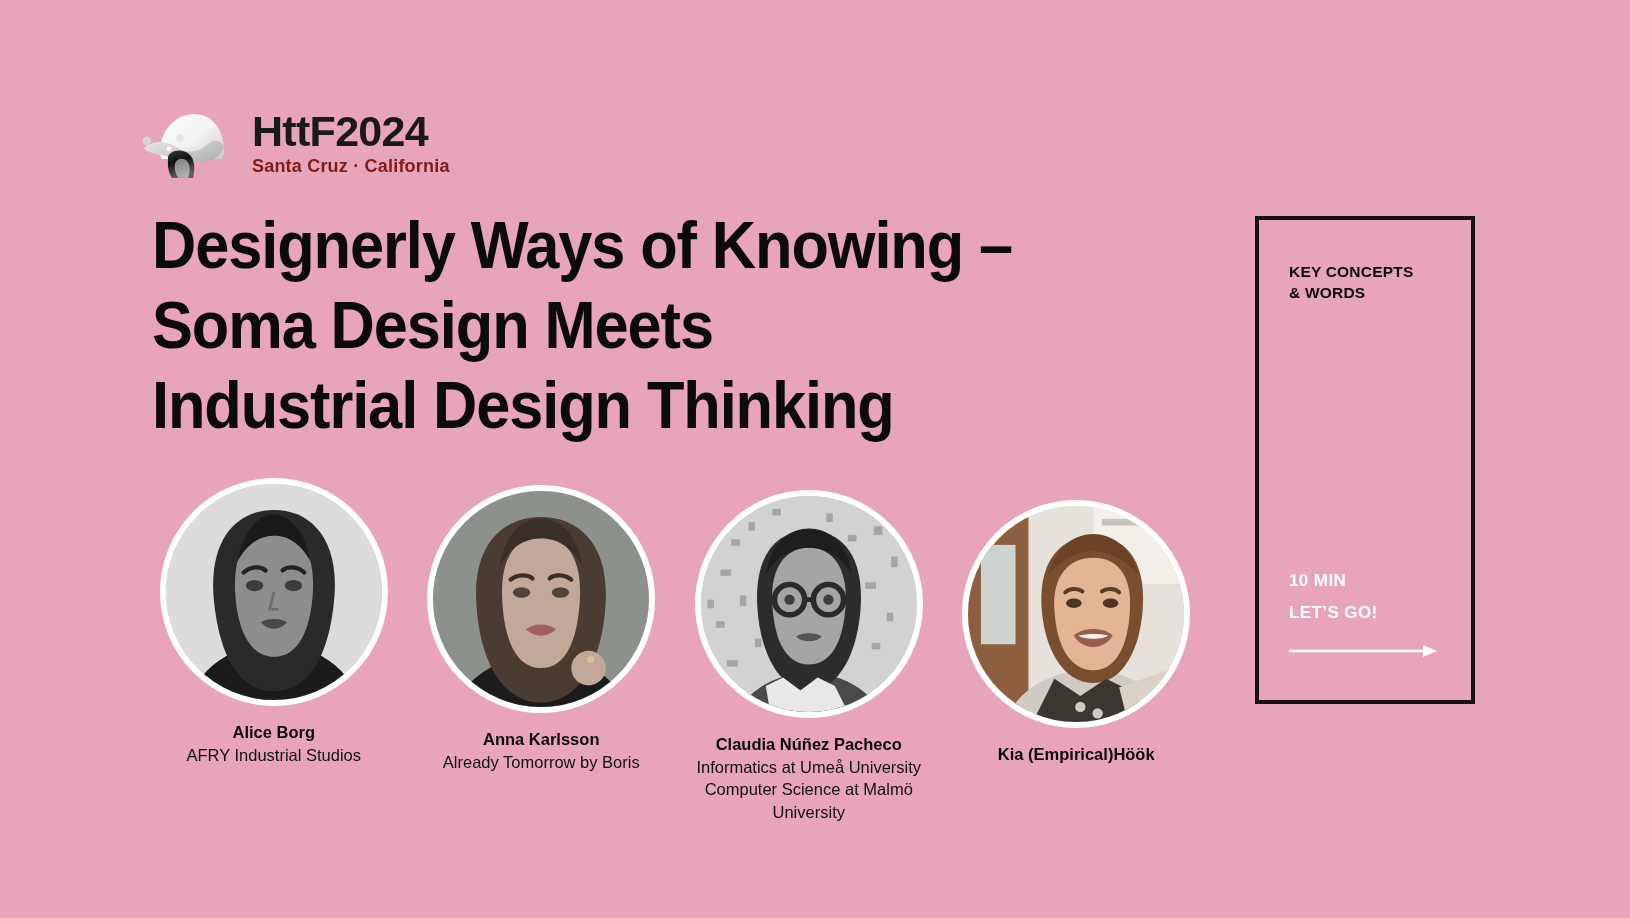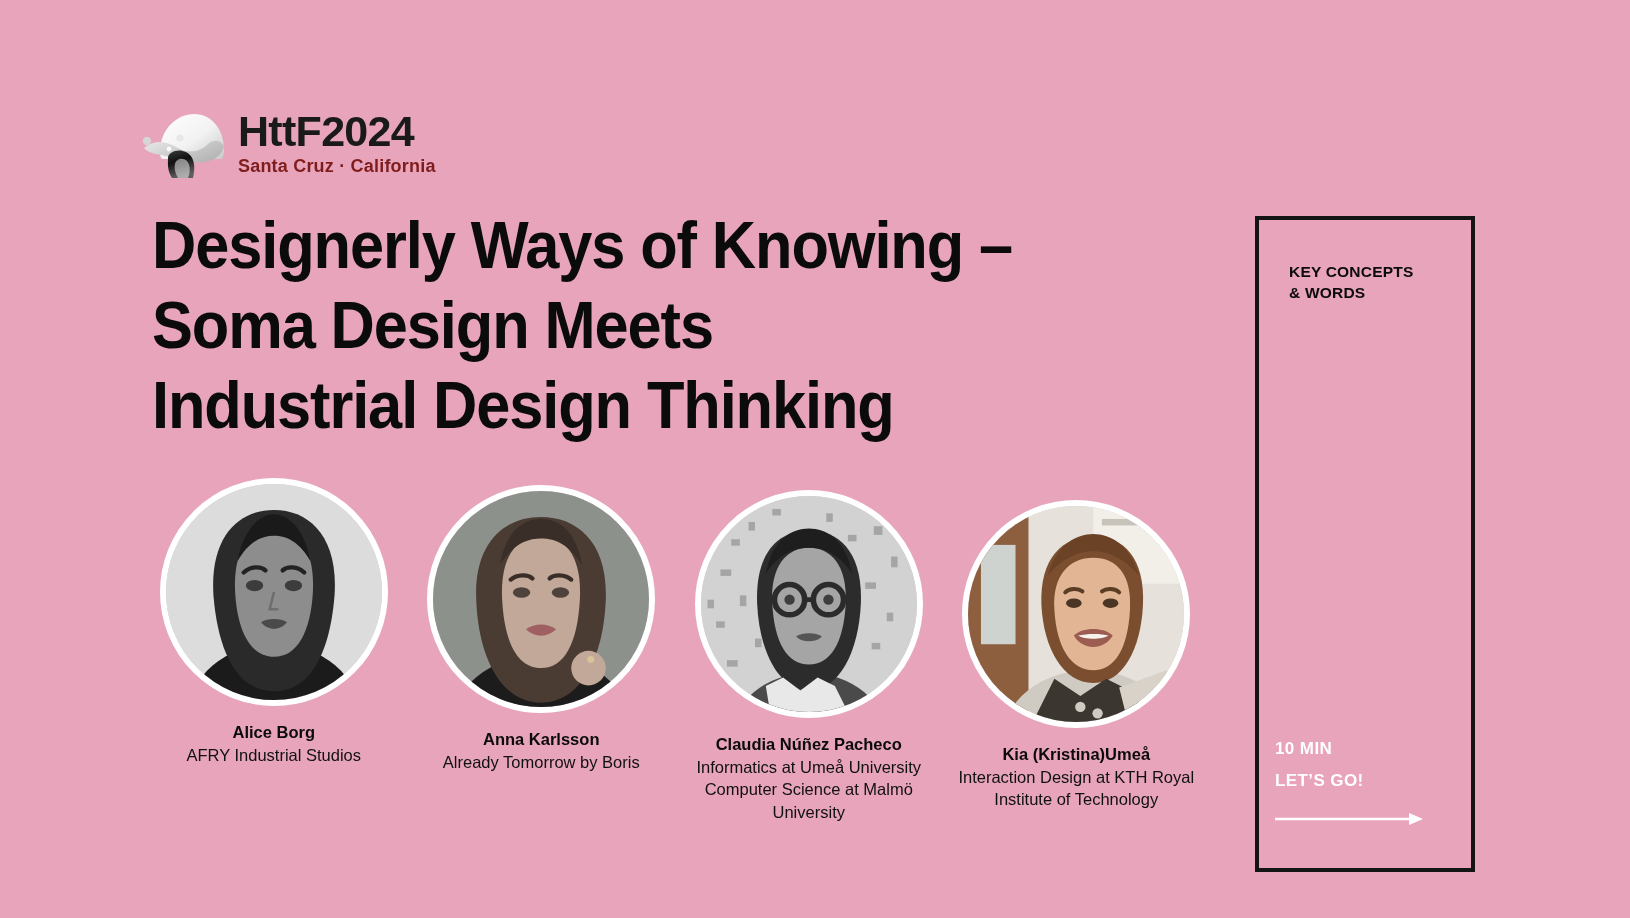--- a/index.html
+++ b/index.html
@@ -25,21 +25,21 @@
     display: flex;
     align-items: flex-start;
   }
   #logo-mark {
     width: 92px;
     height: 72px;
     flex: none;
     margin-top: 2px;
   }
   #logo-text-block {
-    margin-left: 8px;
+    margin-left: 22px;
     margin-top: 4px;
   }
   #logo-wordmark {
     font-size: 43px;
     font-weight: 700;
     letter-spacing: -0.7px;
     line-height: 1.0;
     color: #1a1a1a;
     white-space: nowrap;
   }
@@ -119,21 +119,21 @@
   .speaker-card:nth-child(2) { margin-top: 7px; }
   .speaker-card:nth-child(3) { margin-top: 12px; }
   .speaker-card:nth-child(4) { margin-top: 22px; }
 
   
   #concepts-panel {
     position: absolute;
     left: 1255px;
     top: 216px;
     width: 220px;
-    height: 656px;
+    height: 488px;
     border: 4px solid #141414;
     padding: 42px 0 0 30px;
   }
   #concepts-heading {
     font-size: 15.5px;
     font-weight: 700;
     line-height: 1.35;
     letter-spacing: 0.2px;
     color: #0b0b0b;
     white-space: pre-line;
@@ -145,21 +145,21 @@
   .concept-item {
     font-size: 16.5px;
     font-weight: 400;
     line-height: 1.31;
     color: #101010;
     margin-bottom: 17px;
     max-width: 160px;
   }
   #timer-block {
     position: absolute;
-    left: 16px;
+    left: 30px;
     bottom: 42px;
   }
   .timer-line {
     font-size: 17px;
     font-weight: 700;
     color: #ffffff;
     letter-spacing: 0.4px;
     line-height: 1.85;
     white-space: nowrap;
   }
@@ -316,22 +316,21 @@
         <path d="M45 40 C47 38 51 38 53 39.5" stroke="#5b3c24" stroke-width="1.8" fill="none" stroke-linecap="round"></path>
         <path d="M62 39.5 C64 38 68 38 70 40" stroke="#5b3c24" stroke-width="1.8" fill="none" stroke-linecap="round"></path>
         <path d="M49 60 C53 56 63 56 67 60 C63 67 53 67 49 60 Z" fill="#9c5c52"></path>
         <path d="M51 60 C55 59 62 59 65 60 C62 62 54 62 51 60 Z" fill="#f6f2ec"></path>
         <path d="M30 100 L40 80 L52 88 L64 80 L76 86 L86 100 Z" fill="#3c3630"></path>
         <path d="M70 84 L92 76 L100 100 L74 100 Z" fill="#d8d2c8"></path>
         <circle cx="52" cy="93" r="2.4" fill="#cfcac2"></circle>
         <circle cx="60" cy="96" r="2.4" fill="#cfcac2"></circle>
       </svg>
     </div>
-    <div class="speaker-name">Kia (Kristina)Umeå</div>
-    <div class="speaker-affil">Interaction Design at KTH Royal Institute of Technology</div>
+    <div class="speaker-name">Kia (Empirical)Höök</div>
   </div>
 
 </div>
 
 <aside id="concepts-panel">
   <div id="concepts-heading">KEY CONCEPTS
 &amp; WORDS</div>
 
 
   <div id="timer-block">

